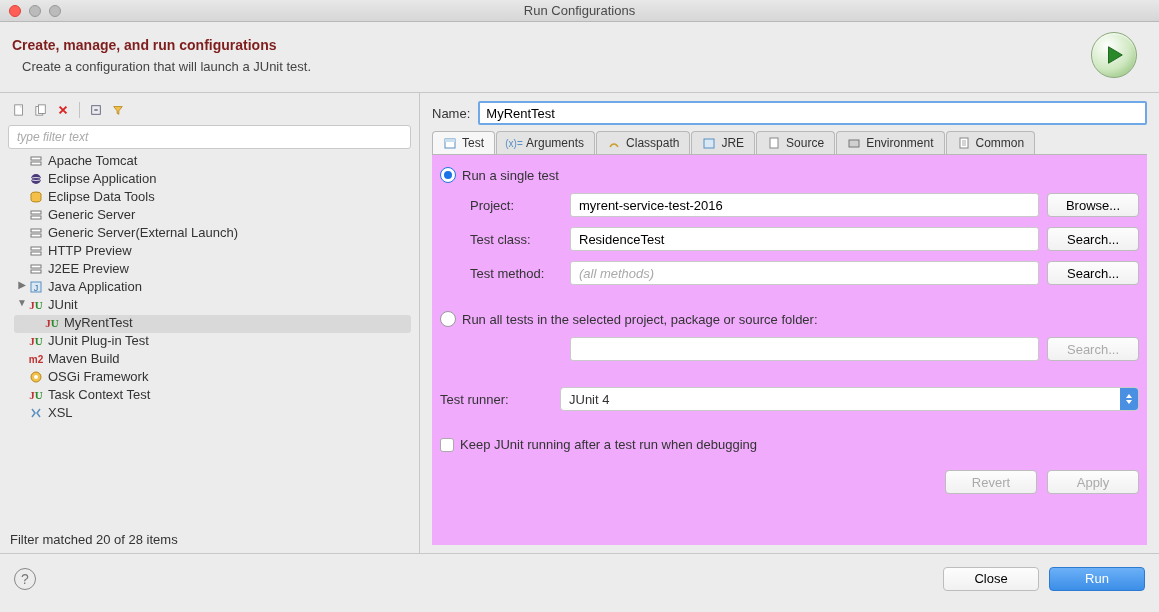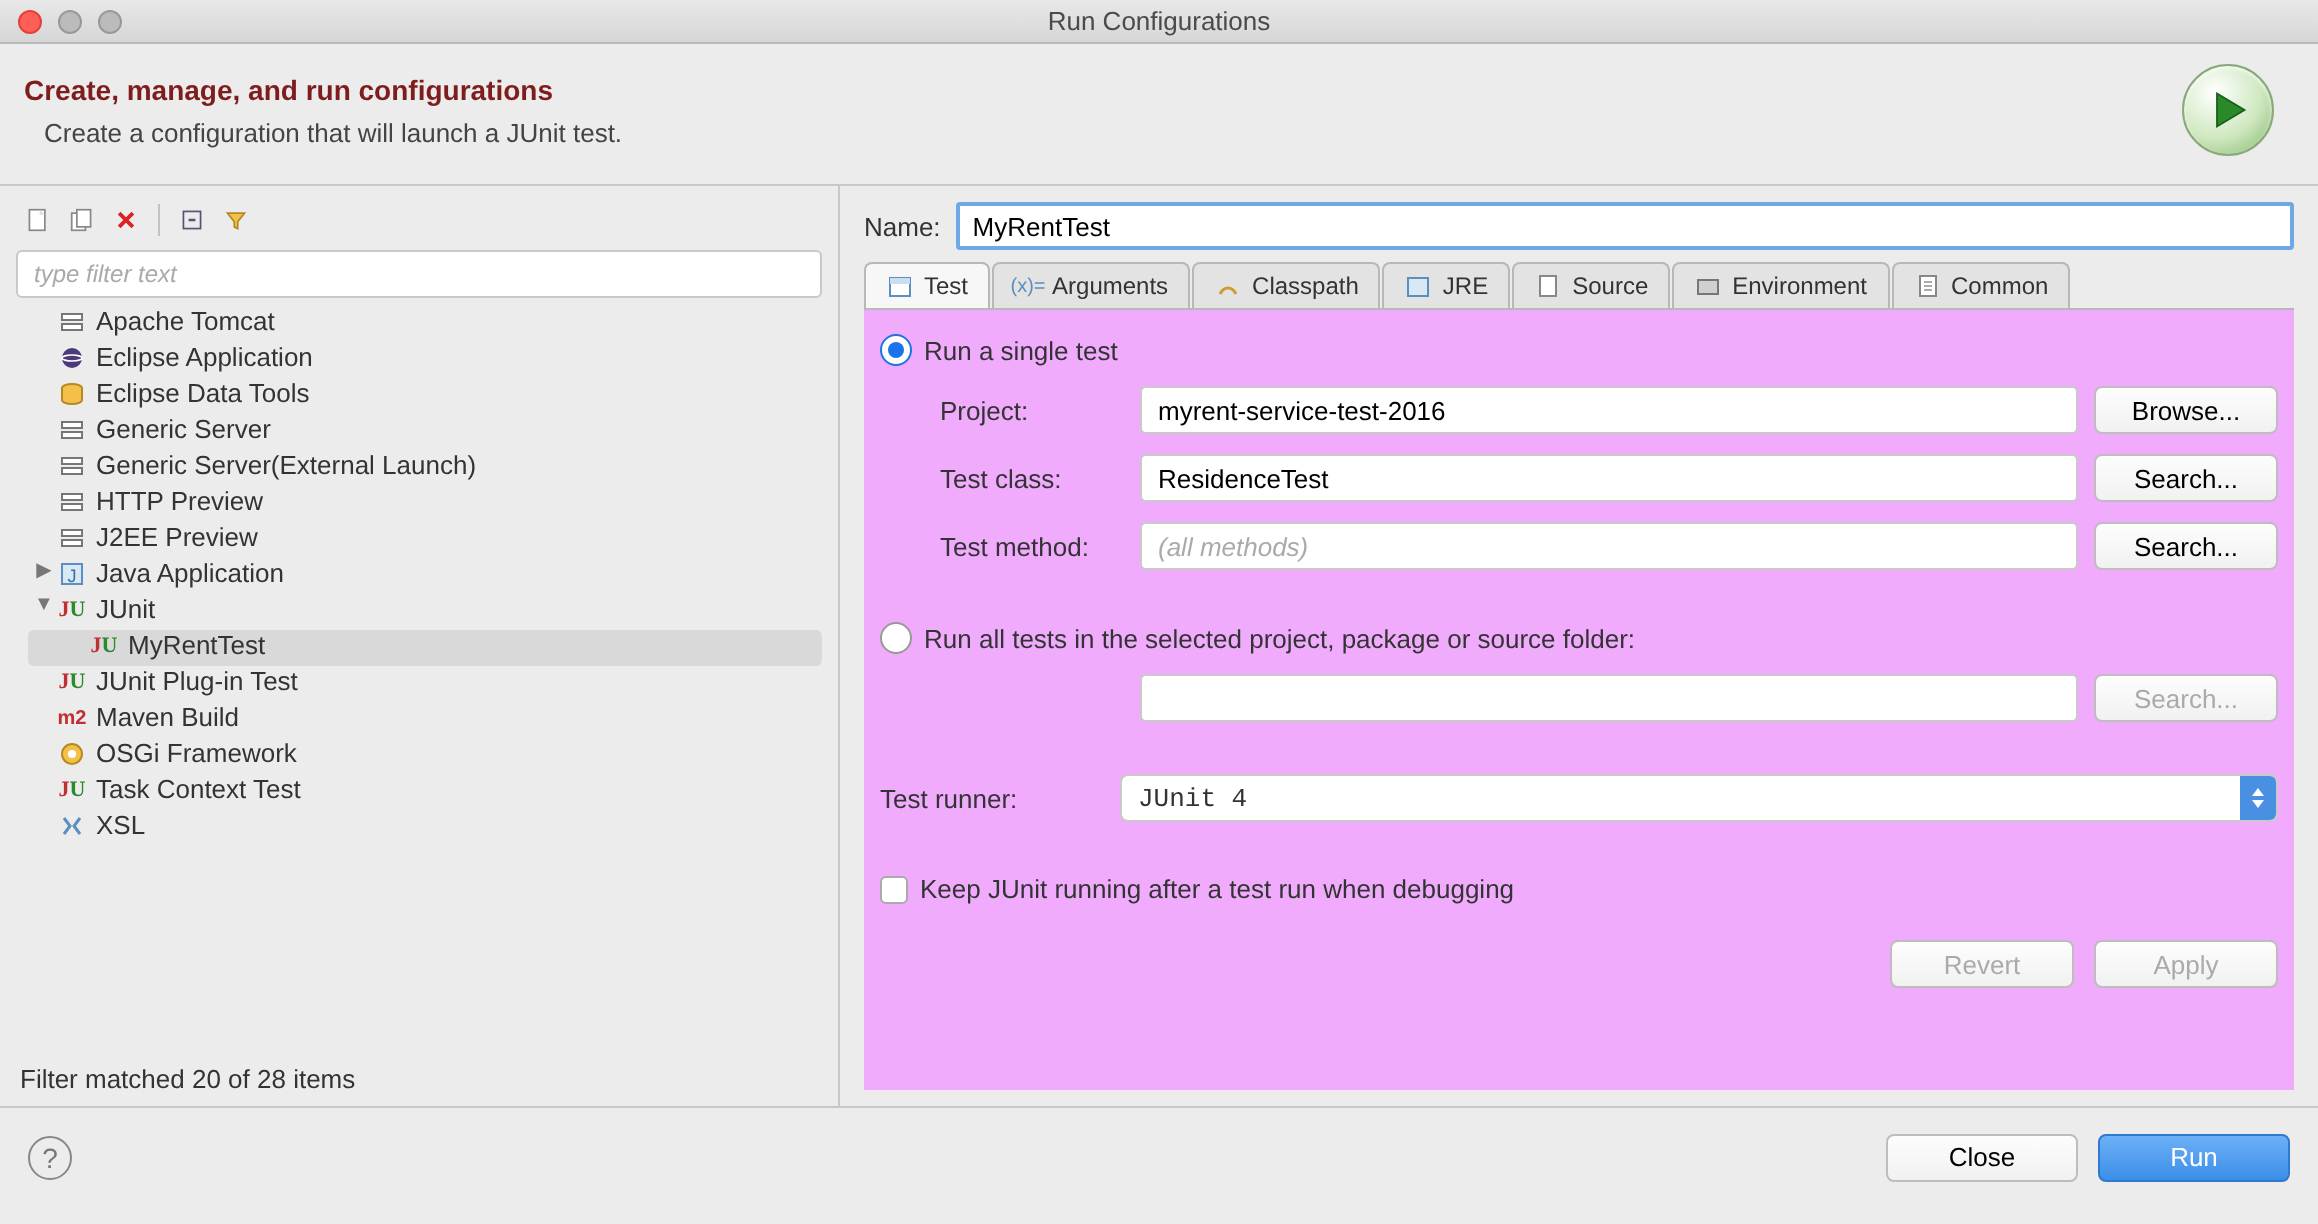--- a/index.html
+++ b/index.html
@@ -55,21 +55,21 @@
 .radio.checked::after { content: ""; width: 8px; height: 8px; border-radius: 50%; background: #1a73e8; }
 
 .form-row { display: flex; align-items: center; gap: 8px; margin-left: 30px; }
 .form-row label { width: 92px; }
 .text-field { flex: 1; height: 24px; padding: 3px 8px; border: 1px solid #c9c9c9; border-radius: 3px; background: #fff; font-size: 13px; }
 .text-field.readonly { color: #888; }
 .text-field::placeholder { color: #aaa; font-style: italic; }
 .btn { height: 24px; padding: 0 14px; border: 1px solid #bdbdbd; border-radius: 4px; background: linear-gradient(#fdfdfd,#f1f1f1); font-size: 13px; min-width: 92px; cursor: default; }
 .btn:disabled { color: #aaa; }
 
-.select-wrap { flex: 1; position: relative; font-family: Liberation Mono, monospace; }
+.select-wrap { flex: 1; position: relative; }
 .select { width: 100%; height: 24px; border: 1px solid #c9c9c9; border-radius: 4px; background: #fff; padding: 3px 8px; font-size: 13px; display: flex; align-items: center; }
 .select-arrows { position: absolute; right: 1px; top: 1px; bottom: 1px; width: 18px; background: #4a90e2; border-radius: 0 3px 3px 0; display: flex; flex-direction: column; align-items: center; justify-content: center; }
 .select-arrows::before { content: ""; border-left: 3px solid transparent; border-right: 3px solid transparent; border-bottom: 4px solid #fff; margin-bottom: 2px; }
 .select-arrows::after { content: ""; border-left: 3px solid transparent; border-right: 3px solid transparent; border-top: 4px solid #fff; }
 
 .checkbox { width: 14px; height: 14px; border: 1px solid #aaa; border-radius: 3px; background: #fff; display: inline-block; }
 
 .bottom-buttons { display: flex; justify-content: flex-end; gap: 10px; padding-top: 8px; }
 
 .footer { height: 50px; border-top: 1px solid #c8c8c8; display: flex; align-items: center; padding: 0 14px; }

